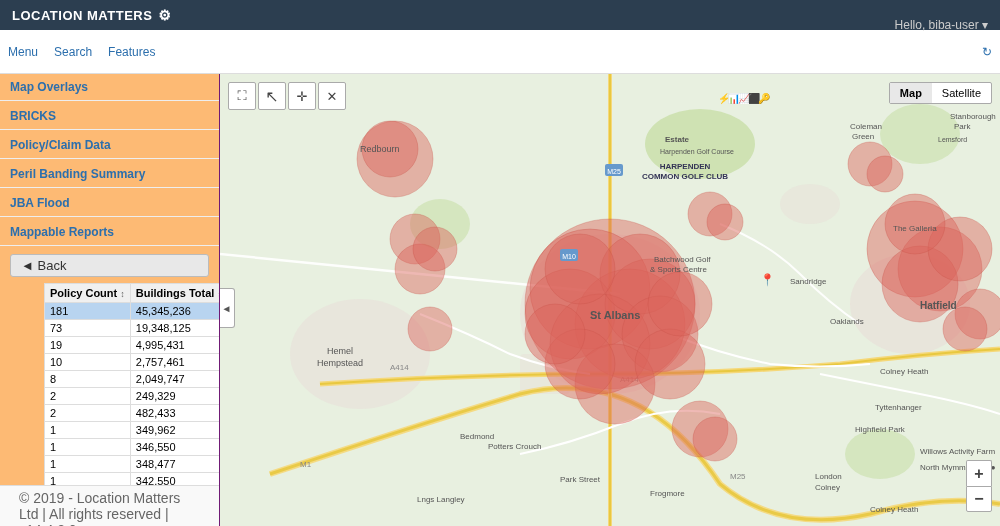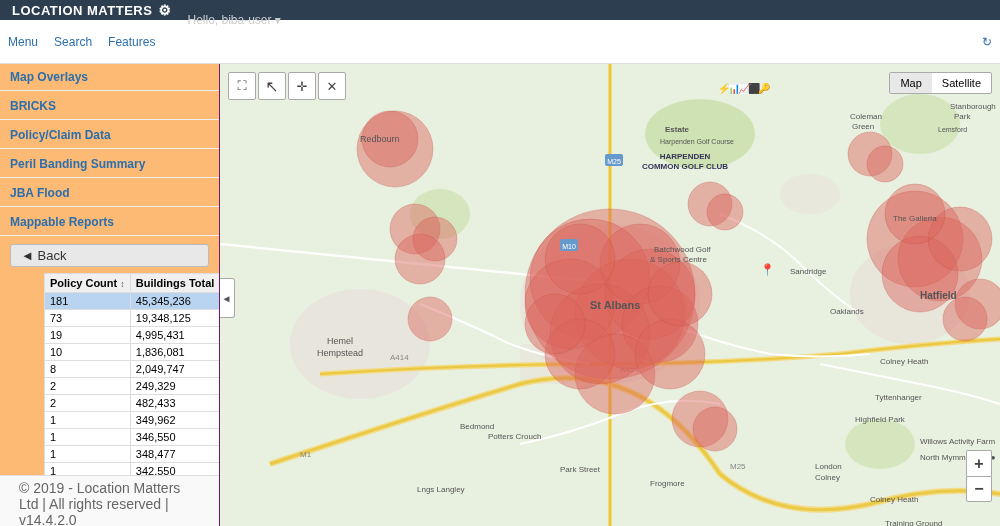--- a/index.html
+++ b/index.html
@@ -1,26 +1,26 @@
 <!DOCTYPE html>
 <html><head>
   <meta charset="utf-8">
   <style>
     * { box-sizing: border-box; margin: 0; padding: 0; }
     body { font-family: Arial, sans-serif; font-size: 12px; background: #fff; overflow: hidden; width: 1000px; height: 526px; }
 
     
     #topbar {
-      height: 20px;
+      height: 30px;
       background: #2c3e50;
       display: flex;
       align-items: center;
+      justify-content: space-between;
       padding: 0 12px;
       color: #fff;
-      gap: 16px;
     }
     #topbar-left {
       display: flex;
       align-items: center;
       gap: 6px;
       font-weight: bold;
       font-size: 13px;
       letter-spacing: 0.5px;
     }
     #topbar-right {
@@ -186,21 +186,21 @@
     }
     .map-type-btn {
       padding: 4px 10px;
       font-size: 11px;
       cursor: pointer;
       border: none;
       background: transparent;
     }
     .map-type-btn.active {
       background: #e8e8e8;
-      font-weight: normal;
+      font-weight: bold;
     }
 
     
     #collapse-btn {
       position: absolute;
       top: 50%;
       left: -1px;
       transform: translateY(-50%);
       width: 16px;
       height: 40px;
@@ -324,21 +324,21 @@
               <td>19,348,125</td>
               <td>3,869,622</td>
             </tr>
             <tr>
               <td>19</td>
               <td>4,995,431</td>
               <td>999,086</td>
             </tr>
             <tr>
               <td>10</td>
-              <td>1,836,081</td>
+              <td>2,757,461</td>
               <td>551,493</td>
             </tr>
             <tr>
               <td>8</td>
               <td>2,049,747</td>
               <td>409,949</td>
             </tr>
             <tr>
               <td>2</td>
               <td>249,329</td>

